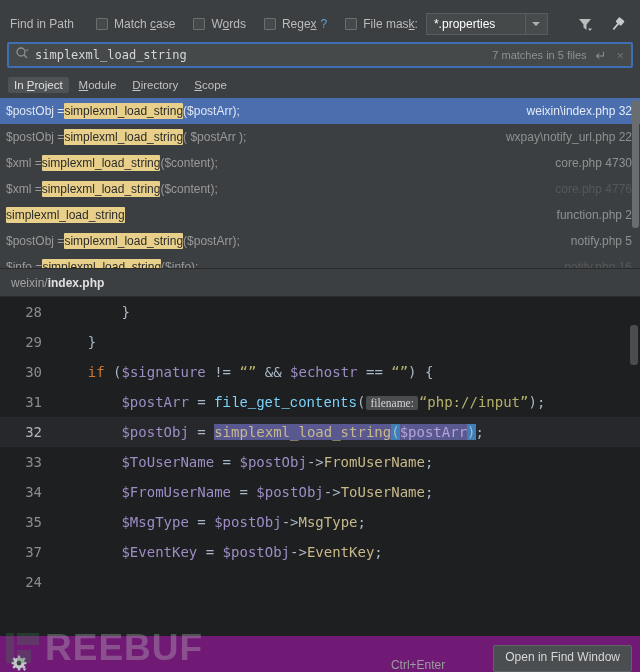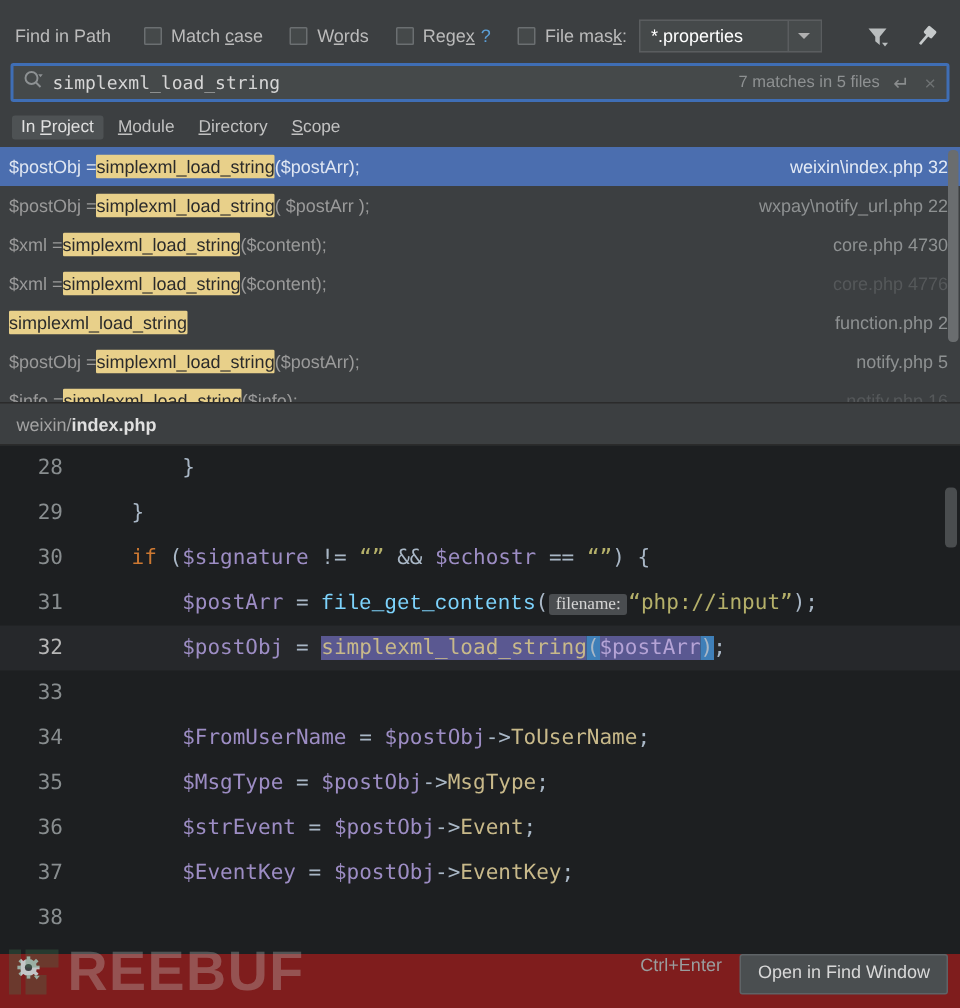--- a/index.html
+++ b/index.html
@@ -280,27 +280,28 @@
     top: 28px;
     width: 8px;
     height: 40px;
     background: #4a4d4f;
     border-radius: 3px;
   }
 
   
   .bottom-bar {
     flex: 0 0 36px;
-    background: #7f1d1d;
-    display: flex;
-    align-items: flex-start;
+    background: #701a75;
+    display: flex;
+    align-items: flex-end;
     padding: 0 8px 0 10px;
     box-sizing: border-box;
     position: relative;
     z-index: 3;
+    gap: 36px;
   }
   .shortcut {
     margin-left: auto;
     font-size: 12px;
     color: #9a9d9e;
     margin-right: 12px;
   }
   .open-btn {
     height: 25px;
     border: 1px solid #5e6366;
@@ -515,44 +516,41 @@
       <span class="ctext">        <span class="varname">$postArr</span> <span class="op">=</span> <span class="fn">file_get_contents</span><span class="punct">(</span><span class="hint-chip">filename:</span><span class="str">“php://input”</span><span class="punct">);</span></span>
     </div>
 
     <div class="code-line current">
       <span class="gutter">32</span>
       <span class="ctext">        <span class="varname">$postObj</span> <span class="op">=</span> <span class="sel"><span class="prop">simplexml_load_string</span></span><span class="selbr punct">(</span><span class="sel"><span class="varname2">$postArr</span></span><span class="selbr punct">)</span><span class="punct">;</span></span>
     </div>
 
     <div class="code-line">
       <span class="gutter">33</span>
+      <span class="ctext">        <span class="varname">$ToUserName</span> <span class="op">=</span> <span class="varname">$postObj</span><span class="op">-&gt;</span><span class="prop">FromUserName</span><span class="punct">;</span></span>
     </div>
 
     <div class="code-line">
       <span class="gutter">34</span>
       <span class="ctext">        <span class="varname">$FromUserName</span> <span class="op">=</span> <span class="varname">$postObj</span><span class="op">-&gt;</span><span class="prop">ToUserName</span><span class="punct">;</span></span>
     </div>
 
     <div class="code-line">
       <span class="gutter">35</span>
       <span class="ctext">        <span class="varname">$MsgType</span> <span class="op">=</span> <span class="varname">$postObj</span><span class="op">-&gt;</span><span class="prop">MsgType</span><span class="punct">;</span></span>
     </div>
 
-    <div class="code-line">
-      <span class="gutter">36</span>
-      <span class="ctext">        <span class="varname">$strEvent</span> <span class="op">=</span> <span class="varname">$postObj</span><span class="op">-&gt;</span><span class="prop">Event</span><span class="punct">;</span></span>
-    </div>
 
     <div class="code-line">
       <span class="gutter">37</span>
       <span class="ctext">        <span class="varname">$EventKey</span> <span class="op">=</span> <span class="varname">$postObj</span><span class="op">-&gt;</span><span class="prop">EventKey</span><span class="punct">;</span></span>
     </div>
 
     <div class="code-line">
-      <span class="gutter">38</span>
+      <span class="gutter">24</span>
       <span class="ctext"></span>
     </div>
 
     <div class="code-scroll"></div>
   </div>
 
   <div class="bottom-bar">
     <div class="icon-btn">
       <svg width="17" height="17" viewBox="0 0 17 17">
         <g fill="#c3c7c8">

